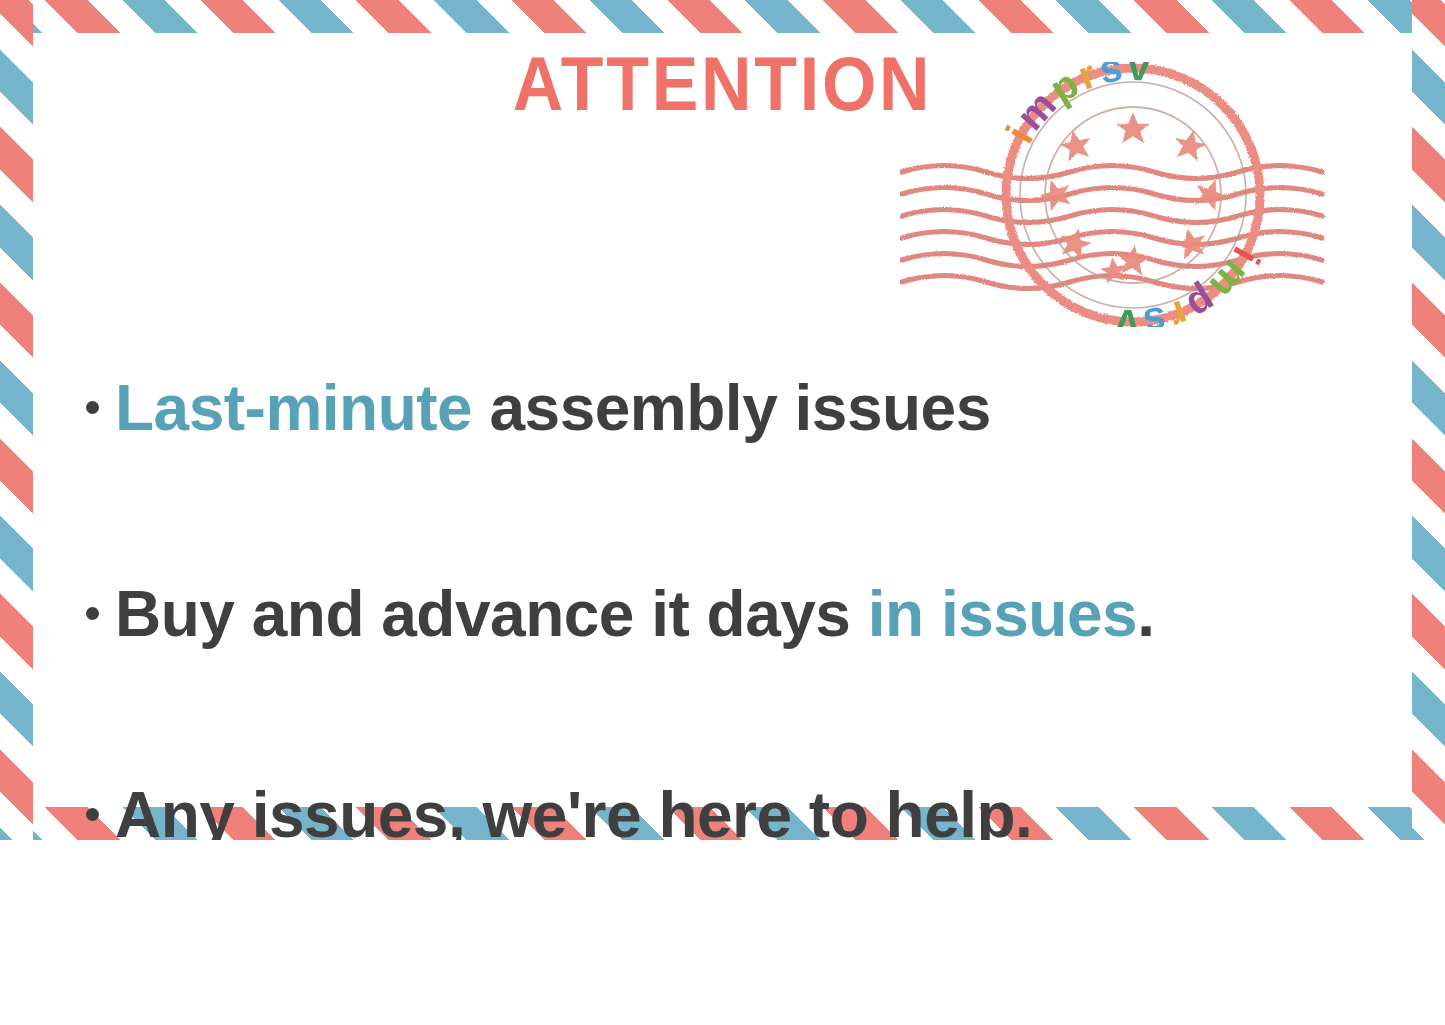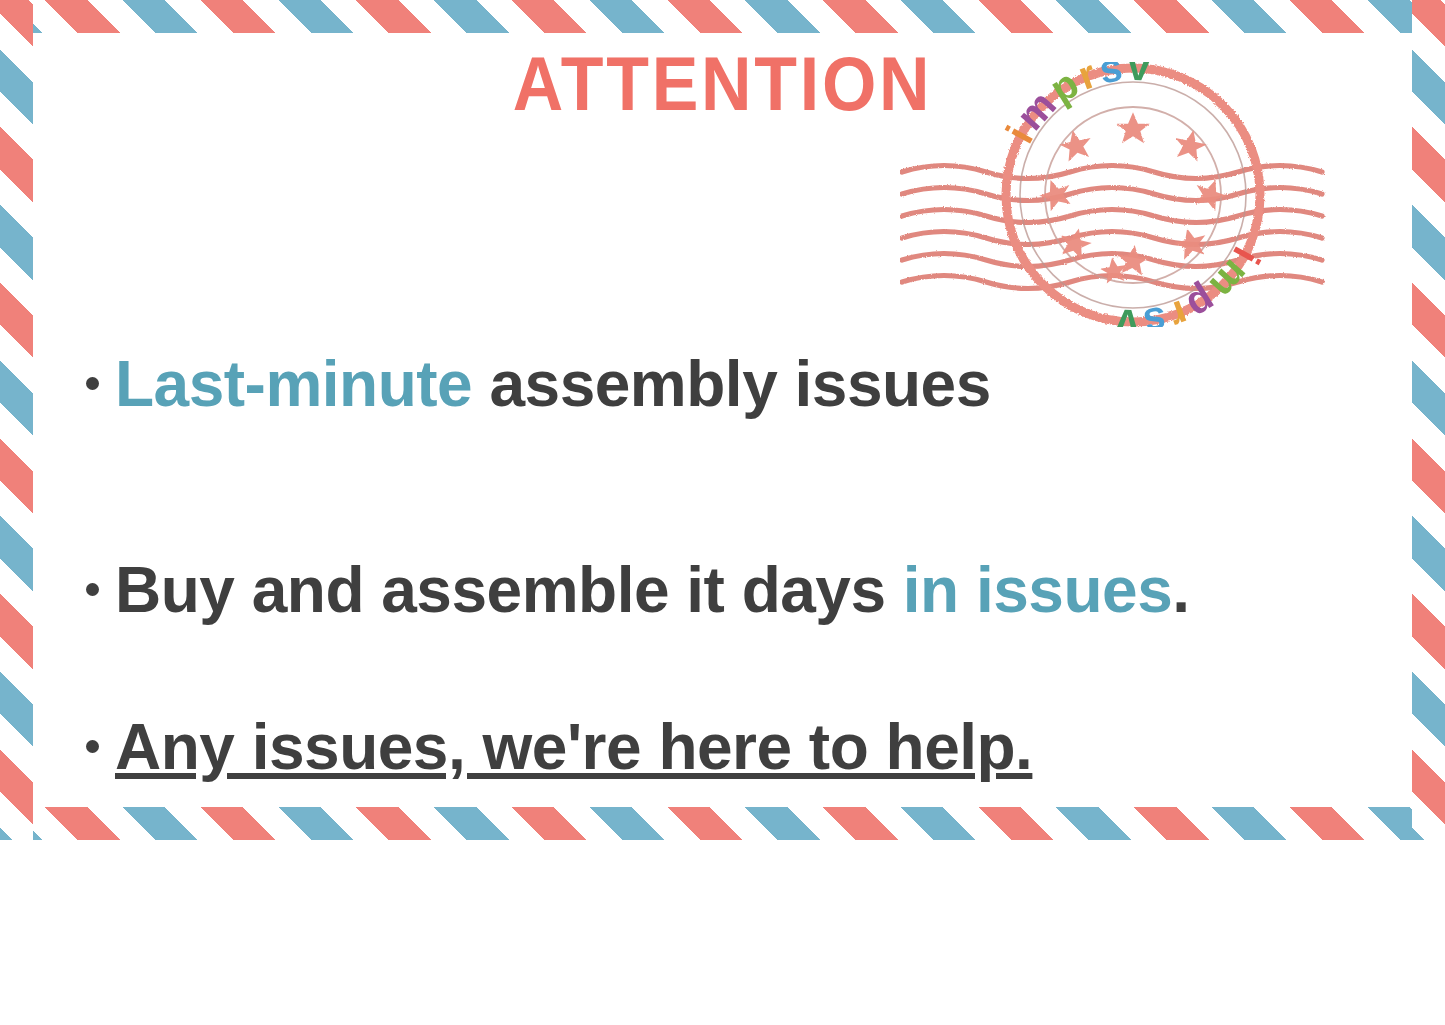--- a/index.html
+++ b/index.html
@@ -67,36 +67,36 @@
     top: 62px;
     left: 900px;
     width: 475px;
     height: 265px;
   }
   #stamp svg { display: block; width: 100%; height: 100%; }
 
   
   #bullets {
     position: absolute;
-    top: 340px;
+    top: 364px;
     left: 86px;
     width: 1320px;
   }
   .bullet-row {
     display: block;
     font-family: "Liberation Sans Narrow", "Liberation Sans", sans-serif;
     font-weight: bold;
     font-size: 64px;
     line-height: 1.38;
     color: #3f3f3f;
     letter-spacing: -0.5px;
   }
   #bullet-1 { margin-top: 0px; }
   #bullet-2 { margin-top: 118px; }
-  #bullet-3 { margin-top: 68px; text-decoration: underline; }
+  #bullet-3 { margin-top: 112px; }
 
   .bullet-dot {
     display: inline-block;
     width: 13px;
     height: 13px;
     border-radius: 50%;
     background: #3f3f3f;
     vertical-align: 16px;
     margin-right: 16px;
   }
@@ -198,21 +198,21 @@
     </svg>
   </div>
 
   <div id="bullets">
 
     <div class="bullet-row" id="bullet-1">
       <span class="bullet-dot"></span><span class="hl">Last-minute</span><span> assembly issues</span>
     </div>
 
     <div class="bullet-row" id="bullet-2">
-      <span class="bullet-dot"></span><span>Buy and assemble it days </span><span class="hl">in issues</span><span>.</span>
+      <span class="bullet-dot"></span><span>Buy and advance it days </span><span class="hl">in issues</span><span>.</span>
     </div>
 
     <div class="bullet-row" id="bullet-3">
       <span class="bullet-dot"></span><span>Any issues, we're here to help.</span>
     </div>
 
   </div>
 </div>
 
 </body></html>

